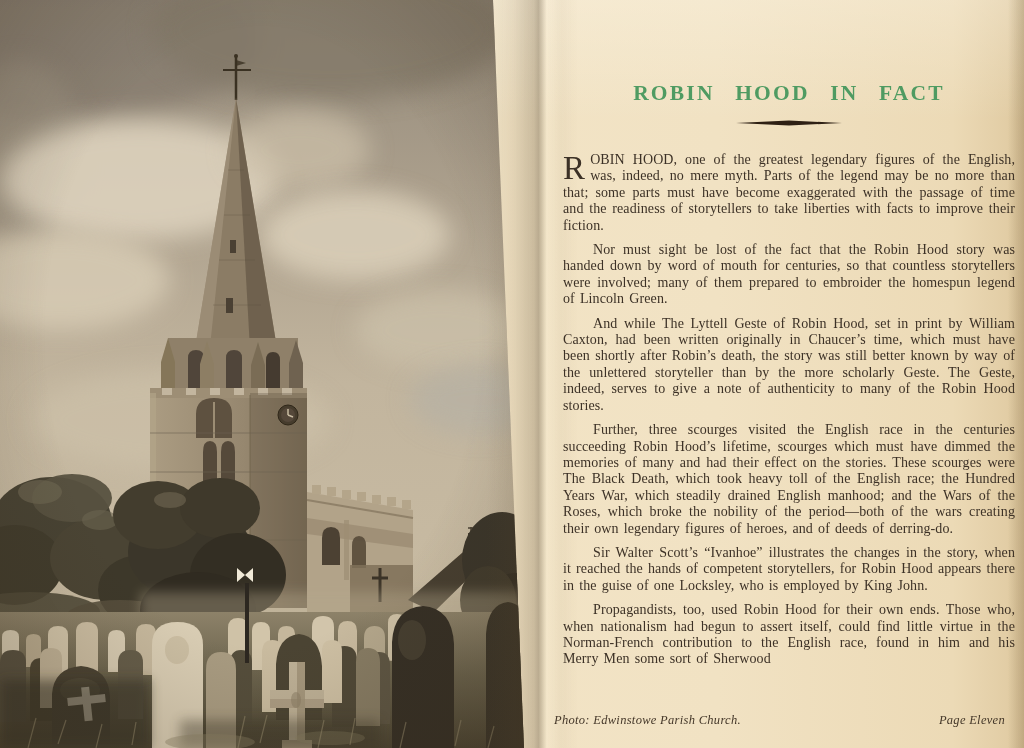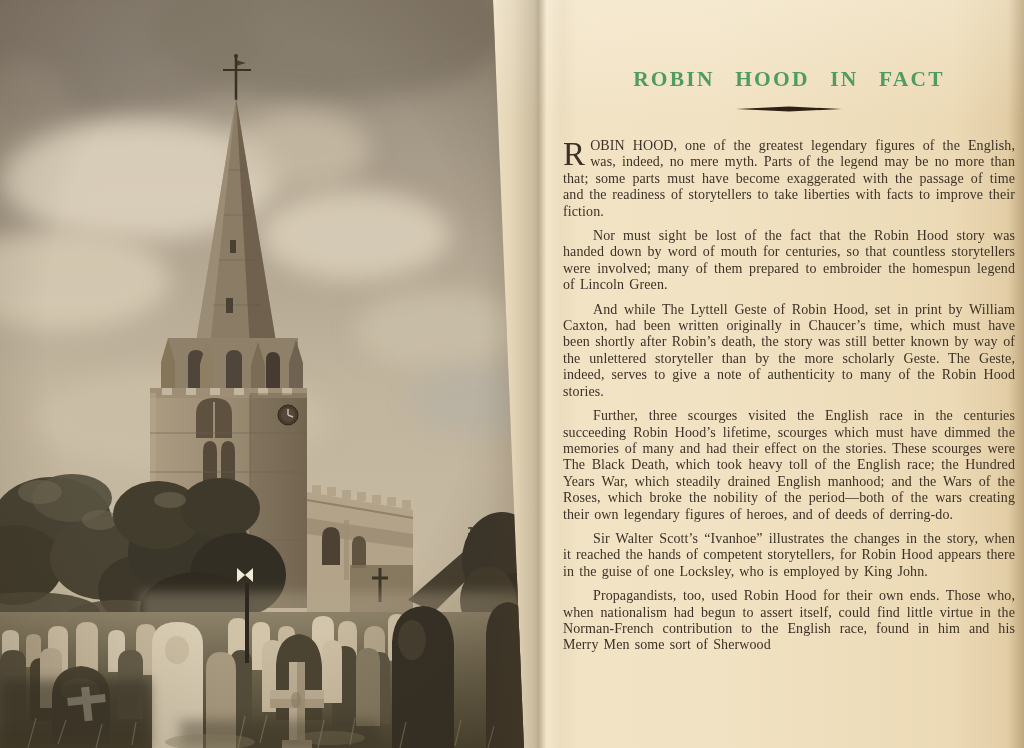--- a/index.html
+++ b/index.html
@@ -26,21 +26,21 @@
       rgba(60,45,24,.30) 57%,
       rgba(255,246,226,.18) 66%,
       rgba(96,76,46,.04) 82%,
       rgba(96,76,46,0) 100%);
   }
   .edge-right{
     position:absolute;right:0;top:0;width:16px;height:748px;pointer-events:none;
     background:linear-gradient(90deg, rgba(120,94,54,0), rgba(110,86,46,.28));
   }
   
-  .text-page{position:absolute;left:563px;top:0;width:452px;height:579px;}
+  .text-page{position:absolute;left:563px;top:14px;width:452px;height:579px;}
   h1.page-title{
     margin:66px 0 0;text-align:center;color:#4f9b62;
     font-size:21.5px;line-height:26px;font-weight:bold;
     letter-spacing:2.2px;word-spacing:13px;
   }
   .divider{display:block;margin:14px auto 0;width:106px;height:6px;}
   article{
     margin-top:26px;color:#3c3126;font-size:14px;line-height:16.4px;
     text-align:justify;word-spacing:1.5px;letter-spacing:.1px;
   }
@@ -328,16 +328,20 @@
 
     <article>
       <p class="first"><span class="dropcap">R</span><span>OBIN HOOD, one of the greatest legendary figures of the English, was, indeed, no mere myth.  Parts of the legend may be no more than that; some parts must have become exaggerated with the passage of time and the readiness of storytellers to take liberties with facts to improve their fiction.</span></p>
       <p>Nor must sight be lost of the fact that the Robin Hood story was handed down by word of mouth for centuries, so that countless storytellers were involved; many of them prepared to embroider the homespun legend of Lincoln Green.</p>
       <p>And while The Lyttell Geste of Robin Hood, set in print by William Caxton, had been written originally in Chaucer’s time, which must have been shortly after Robin’s death, the story was still better known by way of the unlettered storyteller than by the more scholarly Geste.  The Geste, indeed, serves to give a note of authenticity to many of the Robin Hood stories.</p>
       <p>Further, three scourges visited the English race in the centuries succeeding Robin Hood’s lifetime, scourges which must have dimmed the memories of many and had their effect on the stories.  These scourges were The Black Death, which took heavy toll of the English race; the Hundred Years War, which steadily drained English manhood; and the Wars of the Roses, which broke the nobility of the period—both of the wars creating their own legendary figures of heroes, and of deeds of derring-do.</p>
       <p>Sir Walter Scott’s “Ivanhoe” illustrates the changes in the story, when it reached the hands of competent storytellers, for Robin Hood appears there in the guise of one Locksley, who is employed by King John.</p>
       <p>Propagandists, too, used Robin Hood for their own ends. Those who, when nationalism had begun to assert itself, could find little virtue in the Norman-French contribution to the English race, found in him and his Merry Men some sort of Sherwood</p>
     </article>
 
+    <footer class="page-footer">
+      <span>Photo: Edwinstowe Parish Church.</span>
+      <span>Page Eleven</span>
+    </footer>
   </section>
 
   <div class="edge-right"></div>
 </div>
 
 </body></html>

